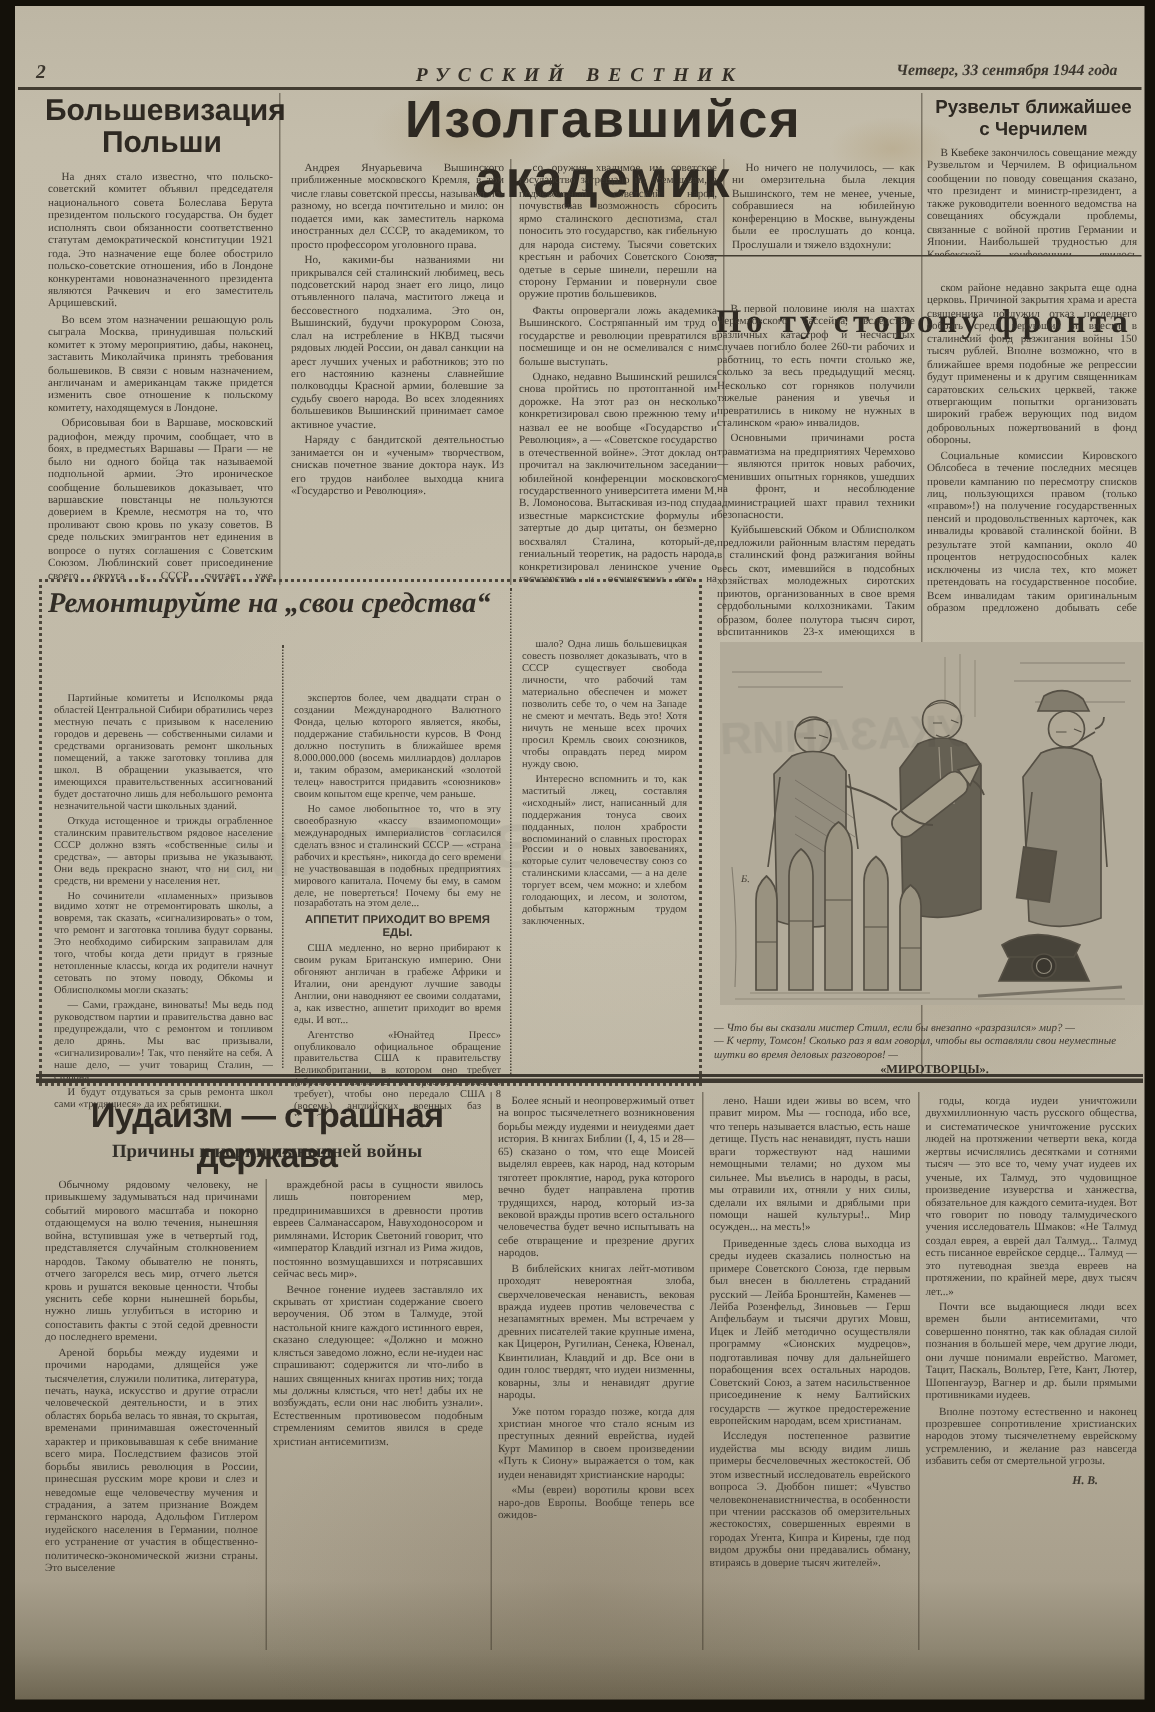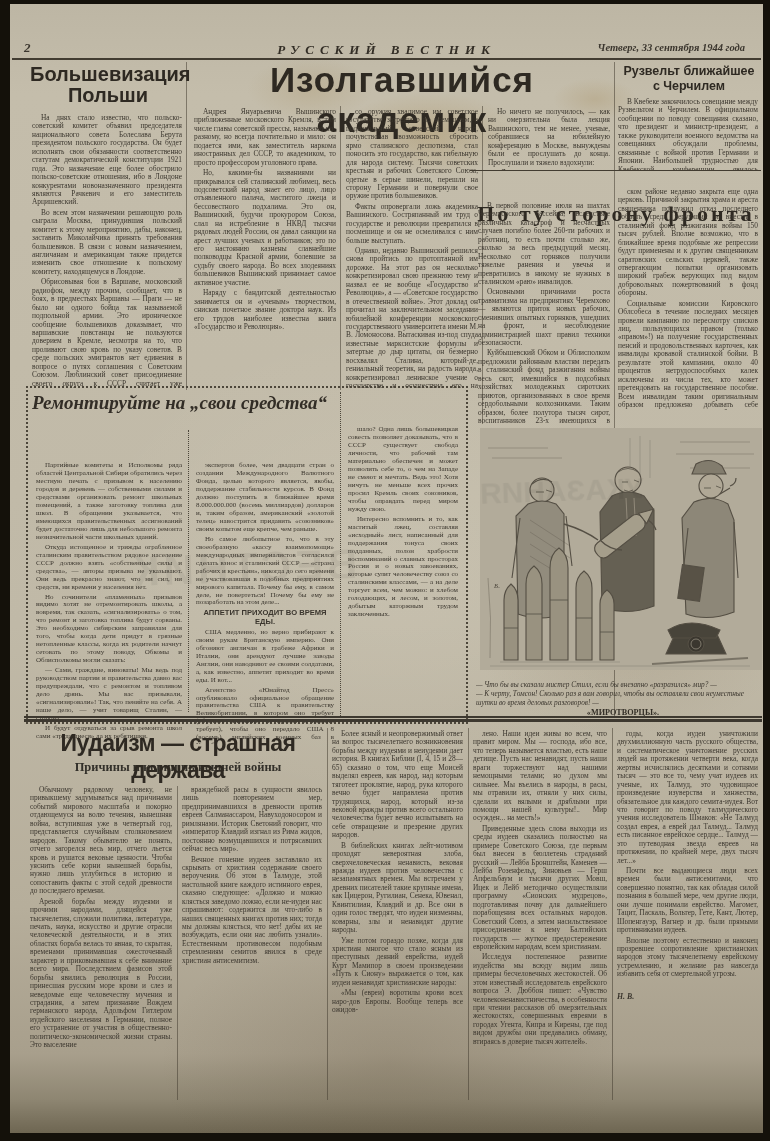--- a/index.html
+++ b/index.html
@@ -17,21 +17,21 @@
     color:#3b362e;}
   .abs{position:absolute;}
   .vr{position:absolute;width:1px;background:rgba(70,62,50,.55);}
   .hr{position:absolute;background:#423c31;}
   .col{position:absolute;overflow:hidden;text-align:justify;}
   .col p{margin:0 0 2px 0;text-indent:9px;line-height:1.14;}
   .body-sm{font-size:7.4px;}
   .body-xs{font-size:7px;margin-top:32px;}
   .headline-sans{font-family:"Liberation Sans",sans-serif;font-weight:700;color:#2e2922;}
   .subhead{font-family:"Liberation Sans",sans-serif;font-weight:700;font-size:7.6px;text-align:center;margin:5px 0 3px 0;text-indent:0 !important;}
-  .sig{text-align:left;font-weight:700;font-style:italic;font-size:7.8px;margin-top:13px;}
+  .sig{text-align:right;font-weight:700;font-style:italic;font-size:7.8px;margin-top:3px;}
   #masthead{left:0;right:0;top:38px;text-align:center;font-style:italic;font-weight:700;
             font-size:13px;letter-spacing:6px;color:#332e26;}
   #pagenum{left:14px;top:36px;font-style:italic;font-weight:700;font-size:13px;}
   #dateline{right:18px;top:38px;font-style:italic;font-size:10.5px;font-weight:600;}
   .ghost{position:absolute;opacity:.06;font-weight:700;font-family:"Liberation Sans",sans-serif;
          transform:scaleX(-1) rotate(2deg);color:#1c1813;pointer-events:none;}
 </style>
 </head>
 <body>
 
@@ -52,21 +52,21 @@
     <div class="col body-sm" style="left:22px;top:110px;width:150px;height:274px;">
       <p>На днях стало известно, что польско-советский комитет объявил председателя национального совета Болеслава Берута президентом польского государства. Он будет исполнять свои обязанности соответственно статутам демократической конституции 1921 года. Это назначение еще более обострило польско-советские отношения, ибо в Лондоне конкурентами новоназначенного президента являются Рачкевич и его заместитель Арцишевский.</p>
       <p>Во всем этом назначении решающую роль сыграла Москва, принудившая польский комитет к этому мероприятию, дабы, наконец, заставить Миколайчика принять требования большевиков. В связи с новым назначением, англичанам и американцам также придется изменить свое отношение к польскому комитету, находящемуся в Лондоне.</p>
       <p>Обрисовывая бои в Варшаве, московский радиофон, между прочим, сообщает, что в боях, в предместьях Варшавы — Праги — не было ни одного бойца так называемой подпольной армии. Это ироническое сообщение большевиков доказывает, что варшавские повстанцы не пользуются доверием в Кремле, несмотря на то, что проливают свою кровь по указу советов. В среде польских эмигрантов нет единения в вопросе о путях соглашения с Советским Союзом. Люблинский совет присоединение своего округа к СССР считает уже совершившимся фактом.</p>
     </div>
 
     <div class="abs headline-sans" style="left:182px;top:56px;width:420px;font-size:35px;text-align:center;letter-spacing:1px;">Изолгавшийся академик</div>
     <div class="col body-sm" style="left:184px;top:104px;width:142px;height:280px;">
       <p>Андрея Януарьевича Вышинского приближенные московского Кремля, в том числе главы советской прессы, называют по-разному, но всегда почтительно и мило: он подается ими, как заместитель наркома иностранных дел СССР, то академиком, то просто профессором уголовного права.</p>
       <p>Но, какими-бы названиями ни прикрывался сей сталинский любимец, весь подсоветский народ знает его лицо, лицо отъявленного палача, маститого лжеца и бессовестного подхалима. Это он, Вышинский, будучи прокурором Союза, слал на истребление в НКВД тысячи рядовых людей России, он давал санкции на арест лучших ученых и работников; это по его настоянию казнены славнейшие полководцы Красной армии, болевшие за судьбу своего народа. Во всех злодеяниях большевиков Вышинский принимает самое активное участие.</p>
-      <p>Наряду с бандитской деятельностью занимается он и «ученым» творчеством, снискав почетное звание доктора наук. Из его трудов наиболее известна книга «Государство и Революция».</p>
+      <p>Наряду с бандитской деятельностью занимается он и «ученым» творчеством, снискав почетное звание доктора наук. Из его трудов наиболее выходца книга «Государство и Революция».</p>
     </div>
     <div class="col body-sm" style="left:336px;top:104px;width:132px;height:280px;">
       <p>со оружия хвалимое им советское государство затрещало по всем швам, а подневольный советский народ, почувствовав возможность сбросить ярмо сталинского деспотизма, стал поносить это государство, как гибельную для народа систему. Тысячи советских крестьян и рабочих Советского Союза, одетые в серые шинели, перешли на сторону Германии и повернули свое оружие против большевиков.</p>
       <p>Факты опровергали ложь академика Вышинского. Состряпанный им труд о государстве и революции превратился в посмешище и он не осмеливался с ним больше выступать.</p>
       <p>Однако, недавно Вышинский решился снова пройтись по протоптанной им дорожке. На этот раз он несколько конкретизировал свою прежнюю тему и назвал ее не вообще «Государство и Революция», а — «Советское государство в отечественной войне». Этот доклад он прочитал на заключительном заседании юбилейной конференции московского государственного университета имени М. В. Ломоносова. Вытаскивая из-под спуда известные марксистские формулы и затертые до дыр цитаты, он безмерно восхвалял Сталина, который-де, гениальный теоретик, на радость народа, конкретизировал ленинское учение о государстве и осуществил его на практике. При этом Вышинский в качестве убедительных примеров приводил даже то, над чем смеется теперь весь мир.</p>
     </div>
     <div class="col body-sm" style="left:478px;top:104px;width:122px;height:62px;">
       <p>Но ничего не получилось, — как ни омерзительна была лекция Вышинского, тем не менее, ученые, собравшиеся на юбилейную конференцию в Москве, вынуждены были ее прослушать до конца. Прослушали и тяжело вздохнули:</p>
       <p>«Да, таково советское государство в отечественной войне. Таков неисправимый лжец и подхалим Вышинский».</p>
     </div>

